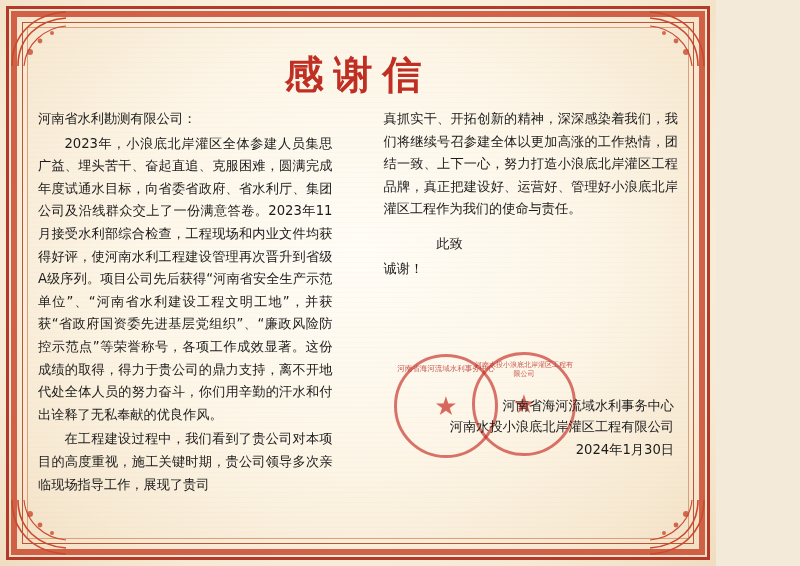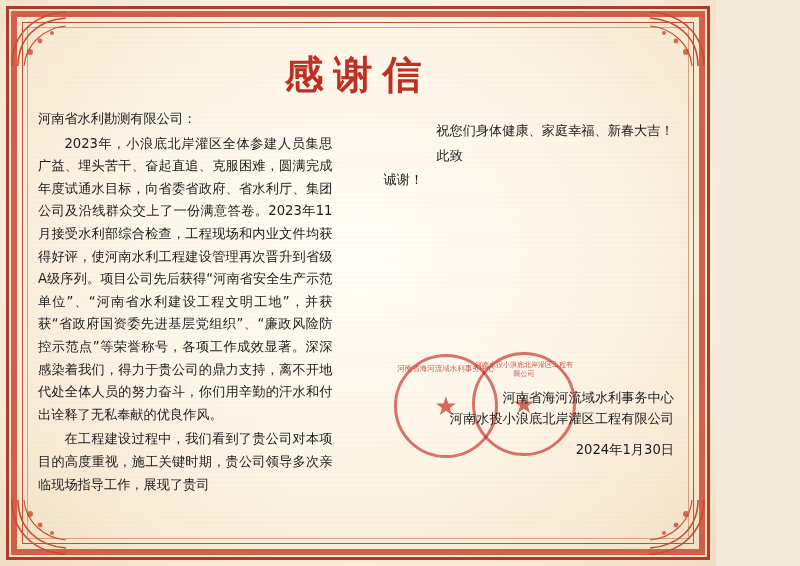--- a/index.html
+++ b/index.html
@@ -167,21 +167,21 @@
     position: absolute;
     right: 4px;
     bottom: 74px;
     text-align: right;
     font-size: 13.2px;
     line-height: 21px;
     color: #1b1b1b;
     z-index: 3;
   }
   .signature div { white-space: nowrap; }
-  .sig-date { margin-top: 10px; }
+  .sig-date { margin-top: 2px; }
 </style>
 </head>
 <body>
 
 <div class="page">
 
   <div class="border-outer"></div>
   <div class="border-mid"></div>
   <div class="border-inner"></div>
   <div class="border-hair"></div>
@@ -246,28 +246,28 @@
   <div class="paper-texture"></div>
 
   <div class="content">
 
     <div class="title">感谢信</div>
 
     <div class="columns">
 
       <div class="col body-text">
         <p>河南省水利勘测有限公司：</p>
-        <p class="indent">2023年，小浪底北岸灌区全体参建人员集思广益、埋头苦干、奋起直追、克服困难，圆满完成年度试通水目标，向省委省政府、省水利厅、集团公司及沿线群众交上了一份满意答卷。2023年11月接受水利部综合检查，工程现场和内业文件均获得好评，使河南水利工程建设管理再次晋升到省级A级序列。项目公司先后获得“河南省安全生产示范单位”、“河南省水利建设工程文明工地”，并获获“省政府国资委先进基层党组织”、“廉政风险防控示范点”等荣誉称号，各项工作成效显著。深深感染着我们，得力于贵公司的鼎力支持，离不开地代处全体人员的努力奋斗，你们用辛勤的汗水和付出诠释了无私奉献的优良作风。</p>
+        <p class="indent">2023年，小浪底北岸灌区全体参建人员集思广益、埋头苦干、奋起直追、克服困难，圆满完成年度试通水目标，向省委省政府、省水利厅、集团公司及沿线群众交上了一份满意答卷。2023年11月接受水利部综合检查，工程现场和内业文件均获得好评，使河南水利工程建设管理再次晋升到省级A级序列。项目公司先后获得“河南省安全生产示范单位”、“河南省水利建设工程文明工地”，并获获“省政府国资委先进基层党组织”、“廉政风险防控示范点”等荣誉称号，各项工作成效显著。这份成绩的取得，得力于贵公司的鼎力支持，离不开地代处全体人员的努力奋斗，你们用辛勤的汗水和付出诠释了无私奉献的优良作风。</p>
         <p class="indent">在工程建设过程中，我们看到了贵公司对本项目的高度重视，施工关键时期，贵公司领导多次亲临现场指导工作，展现了贵司</p>
       </div>
 
       <div class="col body-text">
+        <p>真抓实干、开拓创新的精神，深深感染着我们，我们将继续号召参建全体以更加高涨的工作热情，团结一致、上下一心，努力打造小浪底北岸灌区工程品牌，真正把建设好、运营好、管理好小浪底北岸灌区工程作为我们的使命与责任。</p>
 
         <div class="sign-block">
-          <p class="pad2">祝您们身体健康、家庭幸福、新春大吉！</p>
           <p class="pad2">此致</p>
           <p>诚谢！</p>
         </div>
 
         <div class="seal-area">
           <div class="seal seal-1">
             <div class="ring-text" style="font-size:7.5px;color:rgba(182,32,26,.85);display:flex;align-items:flex-start;justify-content:center;padding-top:7px;text-align:center;line-height:9px;box-sizing:border-box;">河南省海河流域水利事务中心</div>
             <div class="star">★</div>
           </div>
           <div class="seal seal-2">

